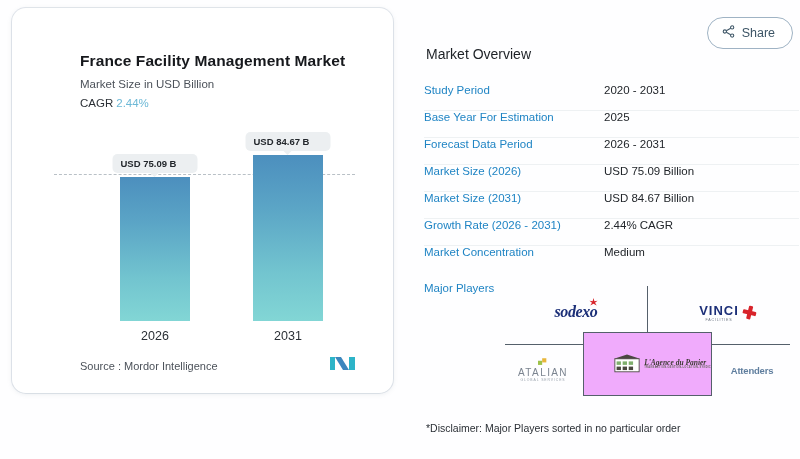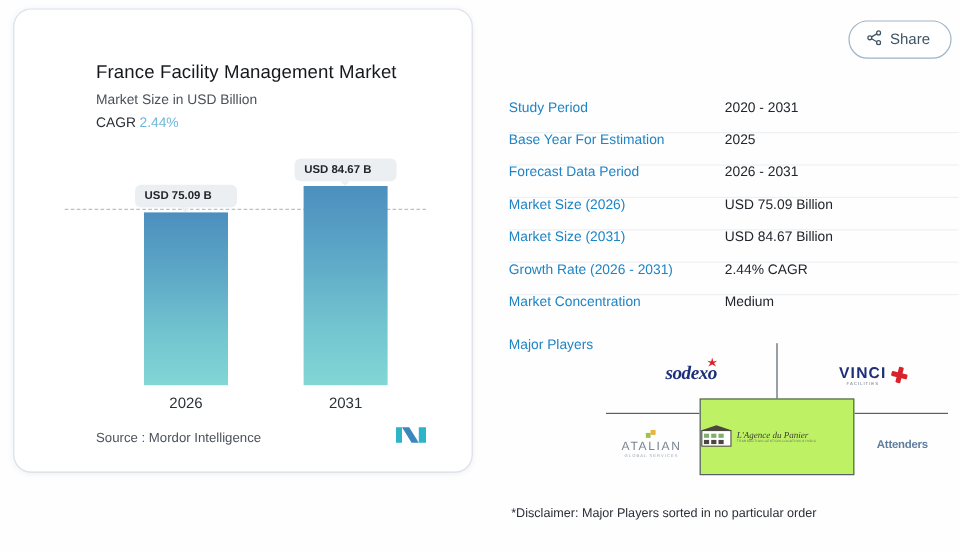--- a/index.html
+++ b/index.html
@@ -19,21 +19,21 @@
   .chart-card {
     position: absolute;
     left: 12px; top: 8px;
     width: 381px; height: 385px;
     background: #ffffff;
     border-radius: 14px;
     box-shadow: 0 1px 5px rgba(120,135,150,.16), 0 0 0 1px rgba(225,230,236,.9);
   }
   .chart-title {
     position: absolute; left: 68px; top: 44px;
-    font-size: 15.5px; font-weight: 400; color: #16181c;
+    font-size: 15.5px; font-weight: 700; color: #16181c;
     letter-spacing: .1px; white-space: nowrap;
   }
   .chart-subtitle {
     position: absolute; left: 68px; top: 70px;
     font-size: 11.5px; color: #4c525a; white-space: nowrap;
   }
   .cagr-line {
     position: absolute; left: 68px; top: 89px;
     font-size: 11.5px; color: #2b3036; white-space: nowrap;
   }
@@ -162,22 +162,22 @@
   }
   .pl-line { position: absolute; background: #55606b; }
   .v-top    { left: 142px; top: 0;    width: 1px; height: 58px; }
   .h-left   { left: 0;     top: 58px; width: 78px; height: 1px; }
   .h-right  { left: 207px; top: 58px; width: 78px; height: 1px; }
   .center-box {
     position: absolute;
     left: 78px; top: 46px;
     width: 129px; height: 64px;
     border: 1px solid #55606b;
-    background: #bef264;
-    display: flex; align-items: center; justify-content: flex-start;
+    background: #f0abfc;
+    display: flex; align-items: center; justify-content: flex-end; font-weight: bold;
   }
   .logo-slot { position: absolute; display: flex; align-items: center; justify-content: center; }
   .slot-sodexo  { left: 8px;   top: 6px;  width: 110px; height: 40px; }
   .slot-vinci   { left: 168px; top: 6px;  width: 110px; height: 40px; }
   .slot-atalian { left: 0px;   top: 64px; width: 76px;  height: 40px; }
   .slot-attend  { left: 209px; top: 64px; width: 76px;  height: 40px; }
 
   .disclaimer {
     position: absolute;
     left: 16px; top: 422px;
@@ -243,20 +243,21 @@
           <circle cx="12.5" cy="3" r="2"></circle>
           <circle cx="3.5" cy="8" r="2"></circle>
           <circle cx="12.5" cy="13" r="2"></circle>
           <line x1="5.3" y1="7" x2="10.7" y2="4"></line>
           <line x1="5.3" y1="9" x2="10.7" y2="12"></line>
         </svg>
       </span>
       <span>Share</span>
     </div>
 
+    <div class="overview-title">Market Overview</div>
 
     <div class="table">
       <div class="trow">
         <div class="tlabel">Study Period</div>
         <div class="tvalue">2020 - 2031</div>
       </div>
       <div class="trow">
         <div class="tlabel">Base Year For Estimation</div>
         <div class="tvalue">2025</div>
       </div>

